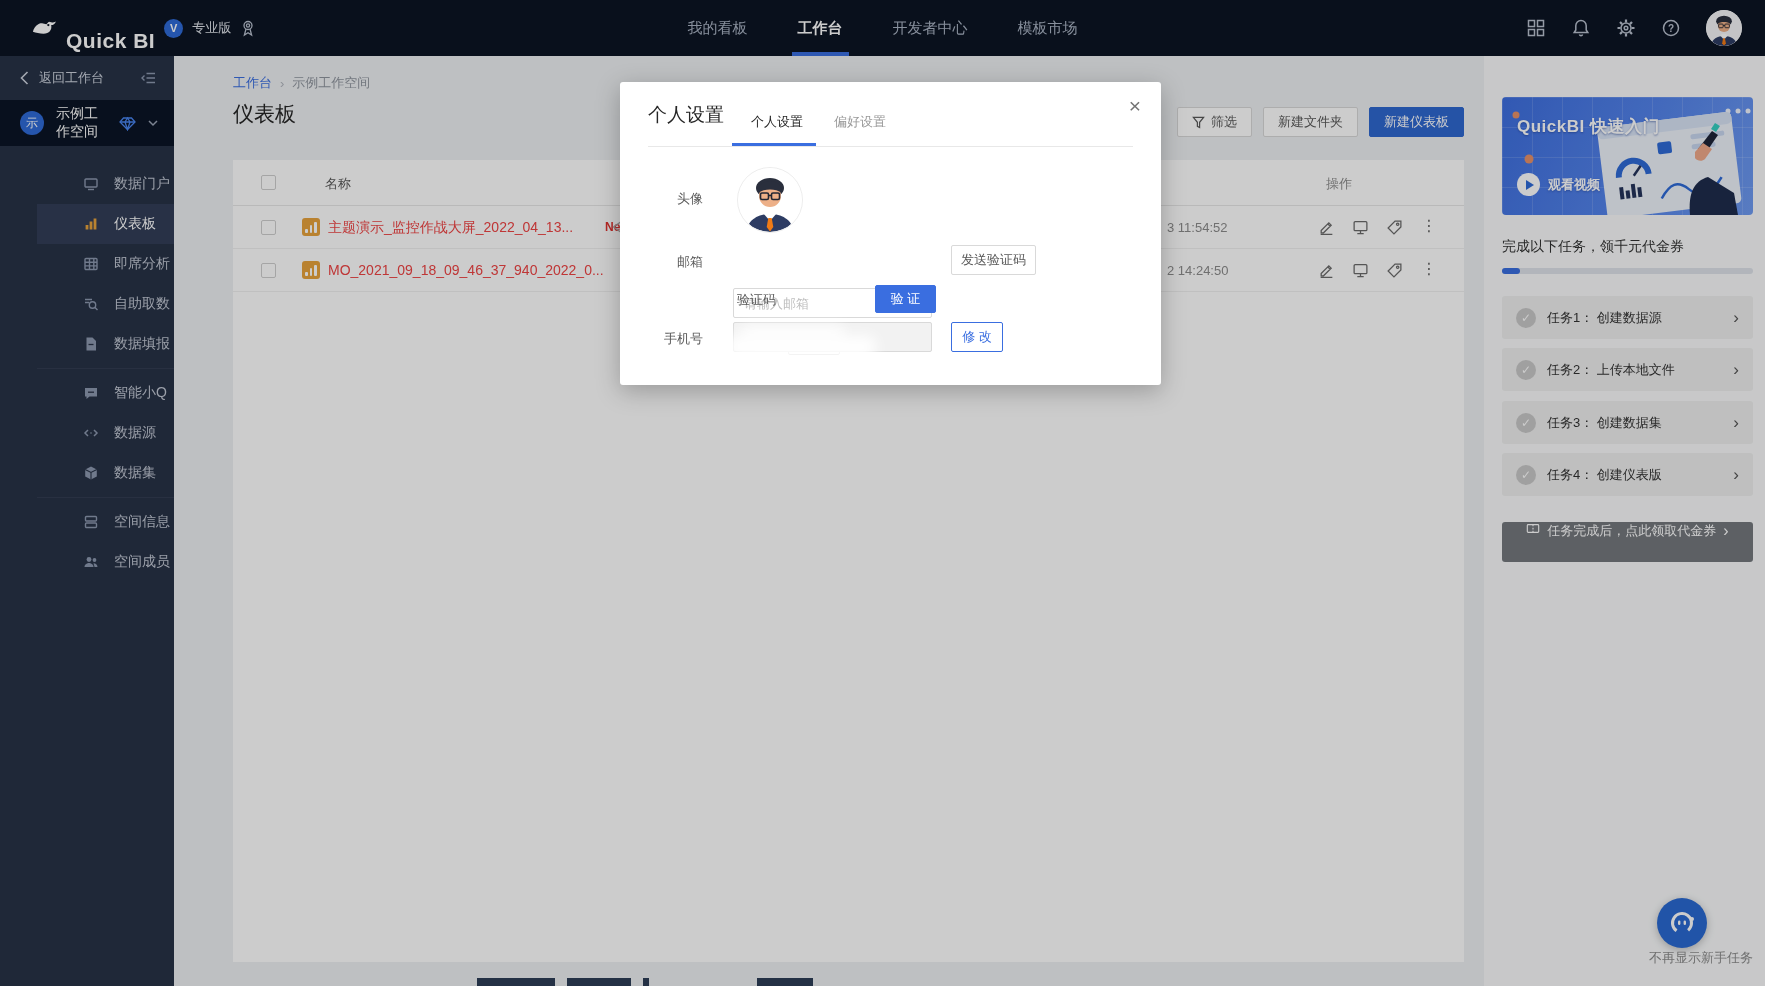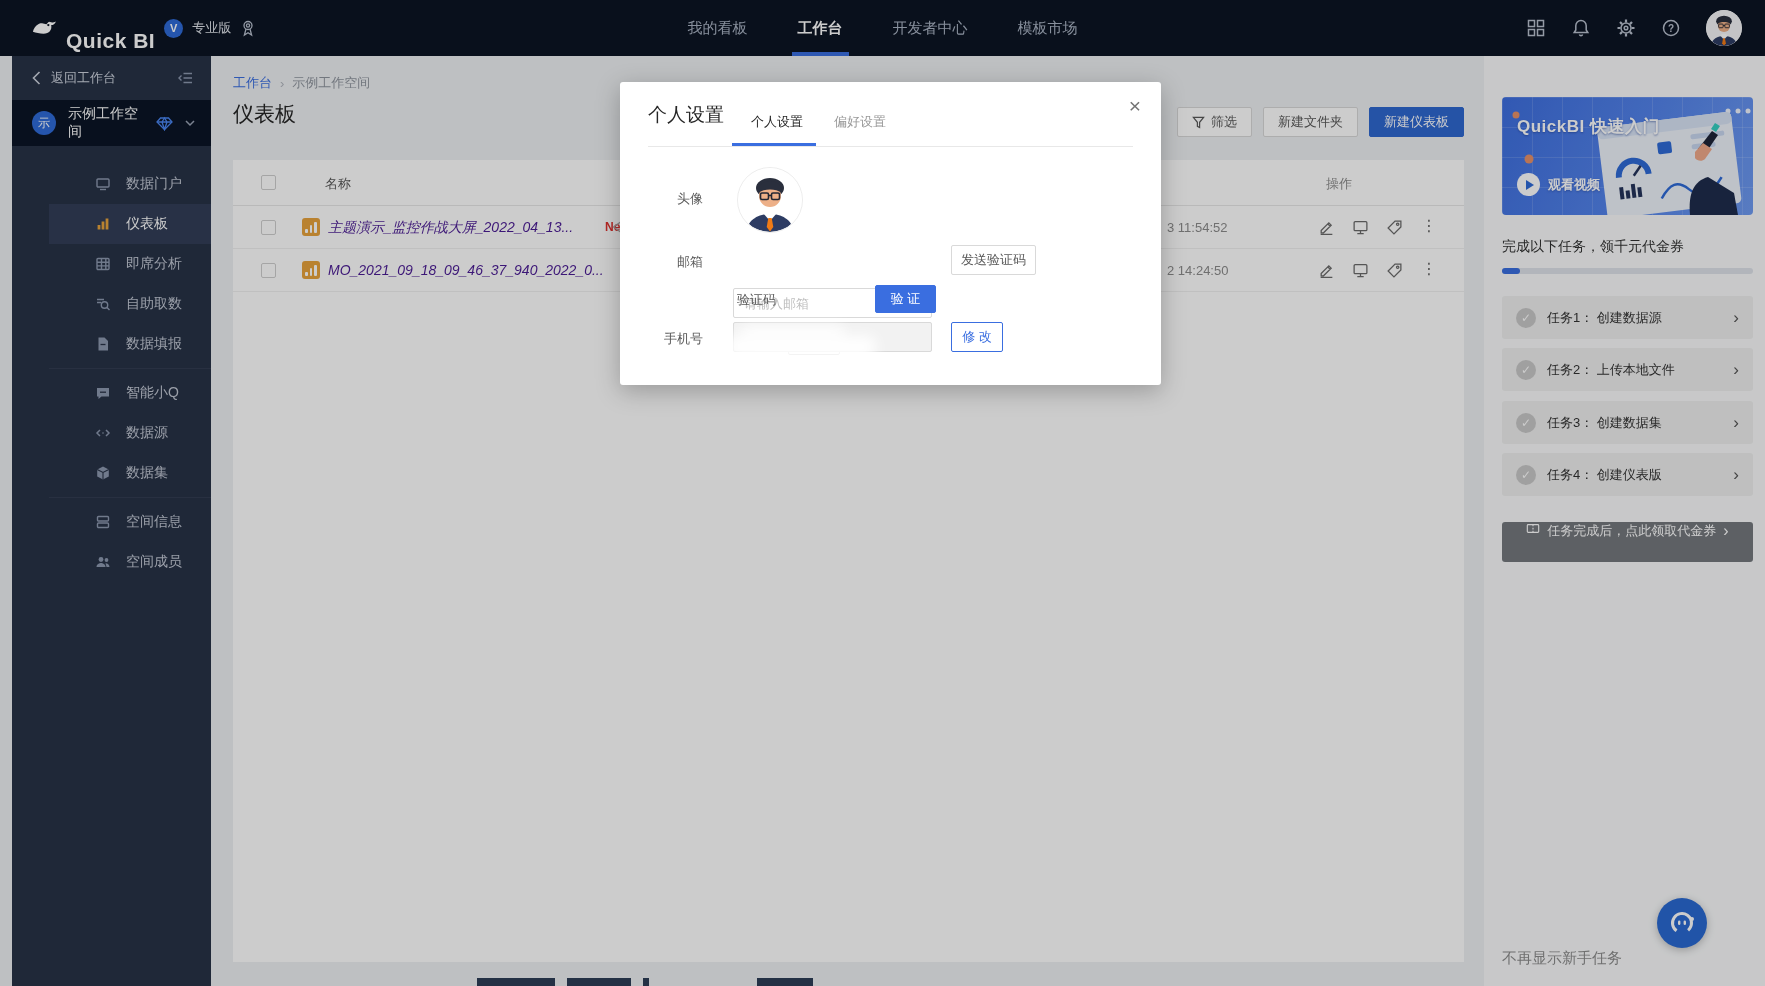--- a/index.html
+++ b/index.html
@@ -21,21 +21,21 @@
   .topnav .nav-item { color:#a9b3c3; font-size:15px; height:56px; line-height:56px;
     position:relative; cursor:pointer; }
   .topnav .nav-item.active { color:#fff; font-weight:bold; }
   .topnav .nav-item.active::after { content:""; position:absolute; left:-6px; right:-6px;
     bottom:0; height:4px; background:#3a6fe0; }
   .topbar-right { margin-left:auto; display:flex; align-items:center; gap:25px; padding-right:23px; }
   .tbicon { width:20px; height:20px; cursor:pointer; }
   .avatar-ring { width:36px; height:36px; border-radius:50%; overflow:hidden; background:#fff; cursor:pointer; }
 
   
-  .sidebar { position:absolute; left:12px; top:56px; width:199px; height:930px; background:#273246; z-index:4; }
+  .sidebar { position:absolute; left:0; top:56px; width:174px; height:930px; background:#273246; z-index:4; }
   .back-row { height:44px; display:flex; align-items:center; padding:0 18px 0 20px;
     color:#cdd3de; font-size:13px; gap:10px; cursor:pointer; }
   .back-row .grow { flex:1; }
   .ws-row { height:46px; background:#0b1526; display:flex; align-items:center;
     padding:0 16px 0 20px; gap:12px; cursor:pointer; }
   .ws-badge { width:24px; height:24px; border-radius:50%; background:#2f6bd8; color:#fff;
     font-size:12px; display:flex; align-items:center; justify-content:center; }
   .ws-name { color:#fff; font-size:14px; flex:1; }
   .menu { margin-top:18px;padding-left:37px; }
   .menu-item { height:40px; display:flex; align-items:center; padding-left:46px; gap:15px;
@@ -57,21 +57,21 @@
   .thead { height:46px; border-bottom:1px solid #e8e8e8; position:relative; }
   .th-name { position:absolute; left:92px; top:15px; font-size:13px; color:#595959; }
   .th-op { position:absolute; left:1093px; top:15px; font-size:13px; color:#8c8c8c; }
   .trow { height:43px; border-bottom:1px solid #f0f0f0; position:relative; }
   .cbx { position:absolute; left:28px; top:14px; width:15px; height:15px; border:1px solid #cfcfcf;
     border-radius:2px; background:#fff; cursor:pointer; }
   .thead .cbx { top:15px; }
   .chart-ic { position:absolute; left:69px; top:12px; width:18px; height:18px; border-radius:3px;
     background:#e8a33d; display:flex; align-items:flex-end; justify-content:center; gap:2px; padding:3px; }
   .chart-ic i { display:block; width:3px; background:#fff; border-radius:1px; }
-  .row-name { position:absolute; left:95px; top:13px; font-size:14px; color:#4c1d95; cursor:pointer;font-style:italic; }
+  .row-name { position:absolute; left:95px; top:13px; font-size:14px; color:#ef4444; cursor:pointer; }
   .new-badge { position:absolute; left:372px; top:14px; font-size:12px; font-weight:bold; color:#e0312e; }
   .frag-ic { position:absolute; left:379px; top:15px; }
   .row2 .frag-ic { left:395px; }
   .row-time { position:absolute; left:934px; top:14px; font-size:13px; color:#8c8c8c; }
   .op-ic { position:absolute; top:13px; width:17px; height:17px; color:#6b6b6b; cursor:pointer; }
   .op-more { position:absolute; top:10px; font-size:16px; color:#6b6b6b; cursor:pointer; width:10px; text-align:center; }
   .frag { position:absolute; bottom:0; height:8px; background:#2d3e57; }
 
   
   .rpanel { position:absolute; left:1484px; top:56px; width:281px; height:930px; background:#fafbfc; }
@@ -99,22 +99,22 @@
   .task-check { width:20px; height:20px; border-radius:50%; background:#c9c9c9; color:#fff;
     font-size:12px; display:flex; align-items:center; justify-content:center; }
   .task-label { font-size:13px; color:#333; margin-left:11px; }
   .task-chev { margin-left:auto; color:#555; font-size:17px; }
   .cta { position:absolute; left:18px; top:466px; width:251px; height:40px; background:#75797e;
     border-radius:3px; color:#fff; font-size:13px; display:flex; 
     justify-content:center; gap:7px; cursor:pointer; }
   .chat-fab { position:absolute; left:173px; top:842px; width:50px; height:50px; border-radius:50%;
     background:#2a6ad3; display:flex; align-items:center; justify-content:center; cursor:pointer;
     box-shadow:0 2px 8px rgba(0,0,0,.25); }
-  .hide-tasks { position:absolute; left:18px; top:893px; width:251px; text-align:left;
-    font-size:15px; color:#8c8c8c; cursor:pointer; }
+  .hide-tasks { position:absolute; left:18px; top:893px; width:251px; text-align:right;
+    font-size:13px; color:#8c8c8c; cursor:pointer; }
 
   
   .mask { position:fixed; inset:0; background:rgba(0,0,0,.2); z-index:50; }
   .modal { position:absolute; left:620px; top:82px; width:541px; height:303px; background:#fff;
     border-radius:3px; box-shadow:0 6px 24px rgba(0,0,0,.25); z-index:60; }
   .m-title { position:absolute; left:28px; top:20px; font-size:19px; color:#262626; }
   .m-tab { position:absolute; top:31px; font-size:13px; color:#999; cursor:pointer; }
   .m-tab.active { color:#262626; }
   .m-underline { position:absolute; left:112px; top:61px; width:84px; height:3px; background:#3a6ee0; }
   .m-hairline { position:absolute; left:28px; right:28px; top:64px; border-bottom:1px solid #e8e8e8; }

